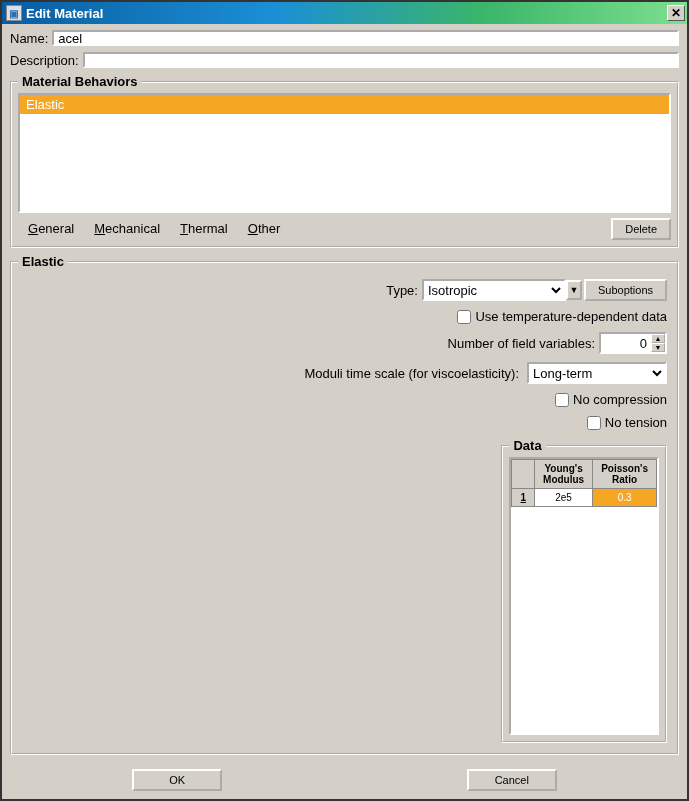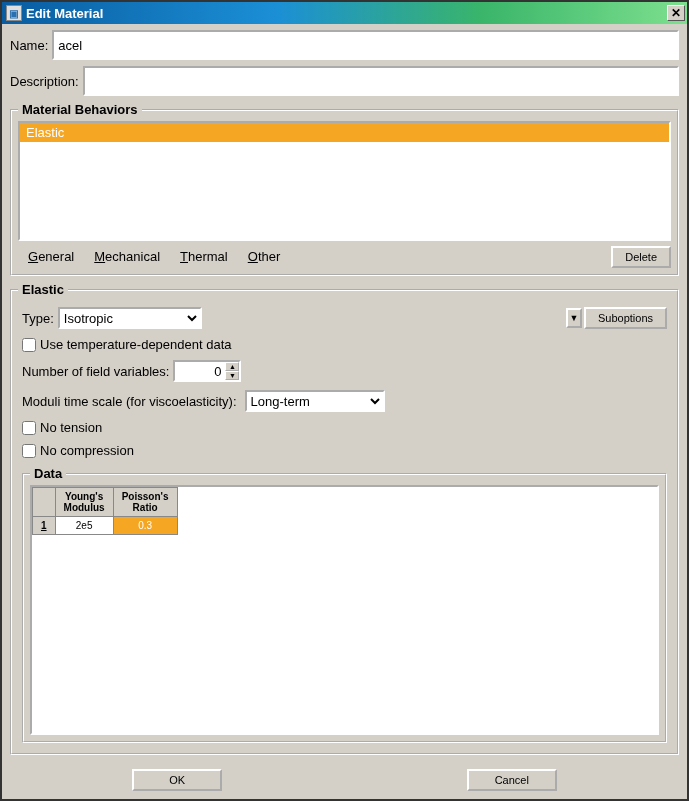--- a/index.html
+++ b/index.html
@@ -54,21 +54,21 @@
     flex: 1;
     padding: 6px 8px;
     display: flex;
     flex-direction: column;
     gap: 6px;
   }
   .row { display: flex; align-items: center; gap: 4px; }
   .label { white-space: nowrap; }
   input.textfield {
     flex: 1;
-    height: 30px;
+    height: 16px;
     padding: 2px 4px;
     font-size: 13px;
     border: 2px inset #fff;
     background: #fff;
   }
   fieldset {
     border: 2px groove #fff;
     margin: 0;
     padding: 4px 6px 6px 6px;
   }
@@ -226,21 +226,21 @@
         <span class="menu"><span class="ul">M</span><span>echanical</span></span>
         <span class="menu"><span class="ul">T</span><span>hermal</span></span>
         <span class="menu"><span class="ul">O</span><span>ther</span></span>
         <span class="spacer"></span>
         <button class="btn">Delete</button>
       </div>
     </fieldset>
 
     <fieldset style="flex:1; display:flex; flex-direction:column;">
       <legend>Elastic</legend>
-      <div class="elastic-body" style="flex:1; display:flex; flex-direction:column;">
+      <div class="elastic-body" style="flex:1; display:flex; flex-direction:column;align-items:flex-end;">
 
         <div class="type-row">
           <span class="label">Type:</span>
           <select class="combo" style="width:144px; margin-left:4px;">
             <option>Isotropic</option>
           </select>
           <div class="suboptions-wrap">
             <span class="dropdown-arrow">▼</span>
             <button class="btn">Suboptions</button>
           </div>
@@ -264,26 +264,26 @@
 
         <div class="row">
           <span class="label">Moduli time scale (for viscoelasticity):</span>
           <select class="combo" style="width:140px; margin-left:4px;">
             <option>Long-term</option>
           </select>
         </div>
 
         <label class="checkbox-row">
           <input type="checkbox" style="">
-          <span>No tension</span>
+          <span>No compression</span>
         </label>
 
         <label class="checkbox-row">
           <input type="checkbox" style="">
-          <span>No compression</span>
+          <span>No tension</span>
         </label>
 
         <fieldset class="data-field">
           <legend>Data</legend>
           <div class="data-table-wrap">
             <table class="data">
               <thead>
                 <tr>
                   <th></th>
                   <th>

